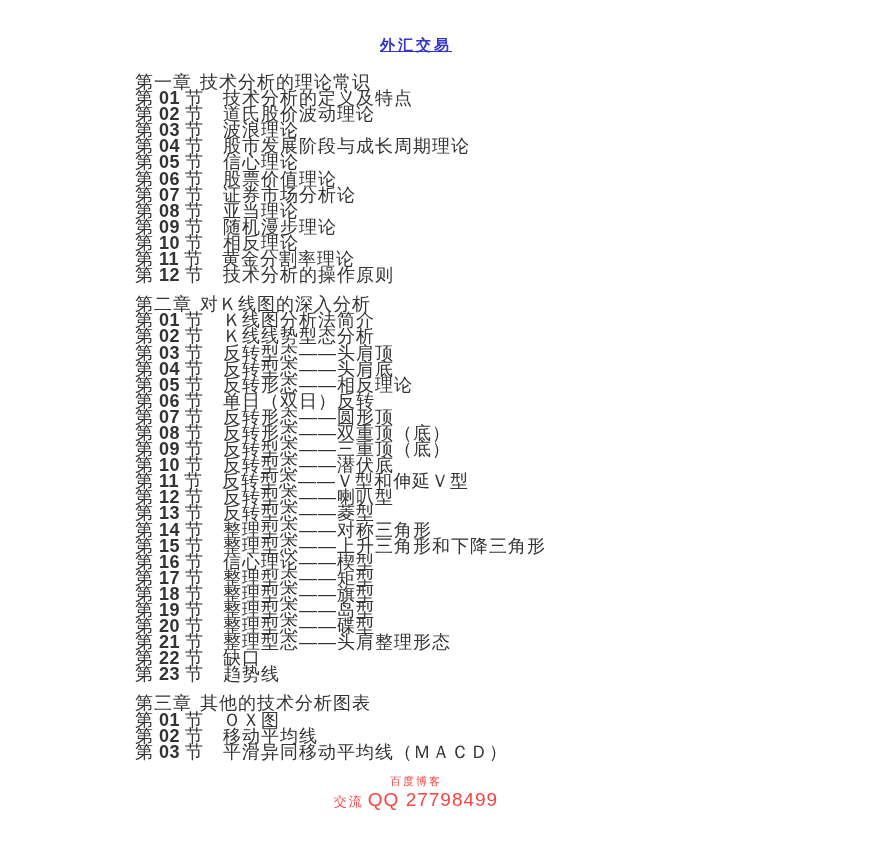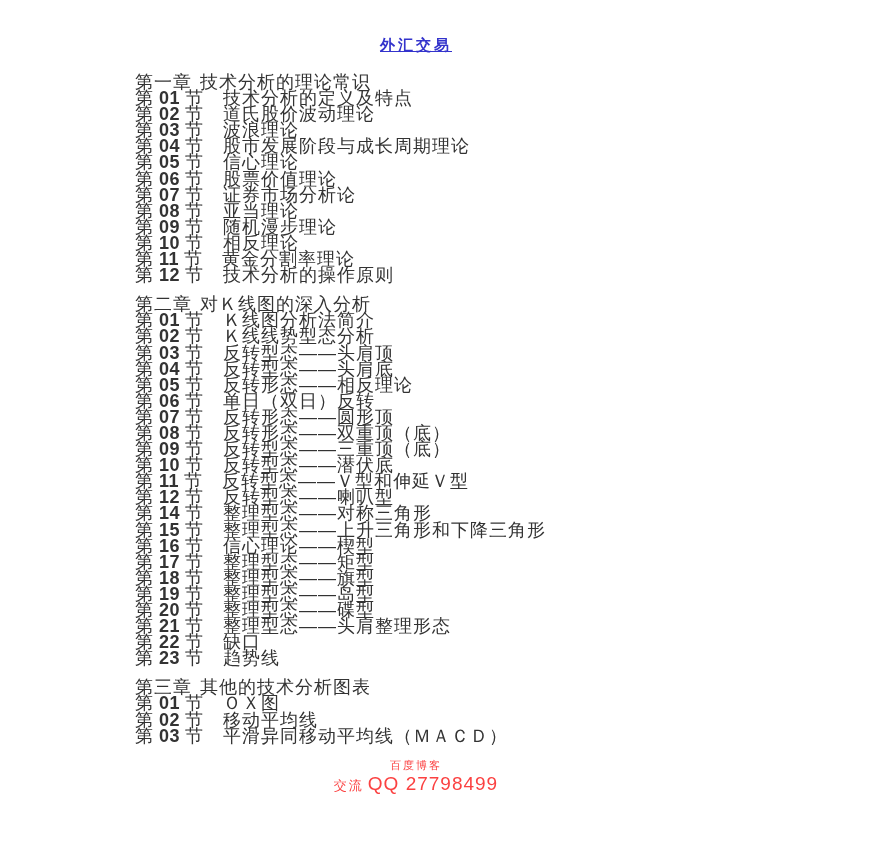--- a/index.html
+++ b/index.html
@@ -108,20 +108,21 @@
           <div class="line"><span class="sec-prefix">第</span><span class="sec-num">03</span><span class="sec-suffix">节</span><span class="sec-title">反转型态——头肩顶</span></div>
           <div class="line"><span class="sec-prefix">第</span><span class="sec-num">04</span><span class="sec-suffix">节</span><span class="sec-title">反转型态——头肩底</span></div>
           <div class="line"><span class="sec-prefix">第</span><span class="sec-num">05</span><span class="sec-suffix">节</span><span class="sec-title">反转形态——相反理论</span></div>
           <div class="line"><span class="sec-prefix">第</span><span class="sec-num">06</span><span class="sec-suffix">节</span><span class="sec-title">单日（双日）反转</span></div>
           <div class="line"><span class="sec-prefix">第</span><span class="sec-num">07</span><span class="sec-suffix">节</span><span class="sec-title">反转形态——圆形顶</span></div>
           <div class="line"><span class="sec-prefix">第</span><span class="sec-num">08</span><span class="sec-suffix">节</span><span class="sec-title">反转形态——双重顶（底）</span></div>
           <div class="line"><span class="sec-prefix">第</span><span class="sec-num">09</span><span class="sec-suffix">节</span><span class="sec-title">反转型态——三重顶（底）</span></div>
           <div class="line"><span class="sec-prefix">第</span><span class="sec-num">10</span><span class="sec-suffix">节</span><span class="sec-title">反转型态——潜伏底</span></div>
           <div class="line"><span class="sec-prefix">第</span><span class="sec-num">11</span><span class="sec-suffix">节</span><span class="sec-title">反转型态——Ｖ型和伸延Ｖ型</span></div>
           <div class="line"><span class="sec-prefix">第</span><span class="sec-num">12</span><span class="sec-suffix">节</span><span class="sec-title">反转型态——喇叭型</span></div>
+          <div class="line"><span class="sec-prefix">第</span><span class="sec-num">13</span><span class="sec-suffix">节</span><span class="sec-title">反转型态——菱型</span></div>
           <div class="line"><span class="sec-prefix">第</span><span class="sec-num">14</span><span class="sec-suffix">节</span><span class="sec-title">整理型态——对称三角形</span></div>
           <div class="line"><span class="sec-prefix">第</span><span class="sec-num">15</span><span class="sec-suffix">节</span><span class="sec-title">整理型态——上升三角形和下降三角形</span></div>
           <div class="line"><span class="sec-prefix">第</span><span class="sec-num">16</span><span class="sec-suffix">节</span><span class="sec-title">信心理论——楔型</span></div>
           <div class="line"><span class="sec-prefix">第</span><span class="sec-num">17</span><span class="sec-suffix">节</span><span class="sec-title">整理型态——矩型</span></div>
           <div class="line"><span class="sec-prefix">第</span><span class="sec-num">18</span><span class="sec-suffix">节</span><span class="sec-title">整理型态——旗型</span></div>
           <div class="line"><span class="sec-prefix">第</span><span class="sec-num">19</span><span class="sec-suffix">节</span><span class="sec-title">整理型态——岛型</span></div>
           <div class="line"><span class="sec-prefix">第</span><span class="sec-num">20</span><span class="sec-suffix">节</span><span class="sec-title">整理型态——碟型</span></div>
           <div class="line"><span class="sec-prefix">第</span><span class="sec-num">21</span><span class="sec-suffix">节</span><span class="sec-title">整理型态——头肩整理形态</span></div>
           <div class="line"><span class="sec-prefix">第</span><span class="sec-num">22</span><span class="sec-suffix">节</span><span class="sec-title">缺口</span></div>
           <div class="line"><span class="sec-prefix">第</span><span class="sec-num">23</span><span class="sec-suffix">节</span><span class="sec-title">趋势线</span></div>

